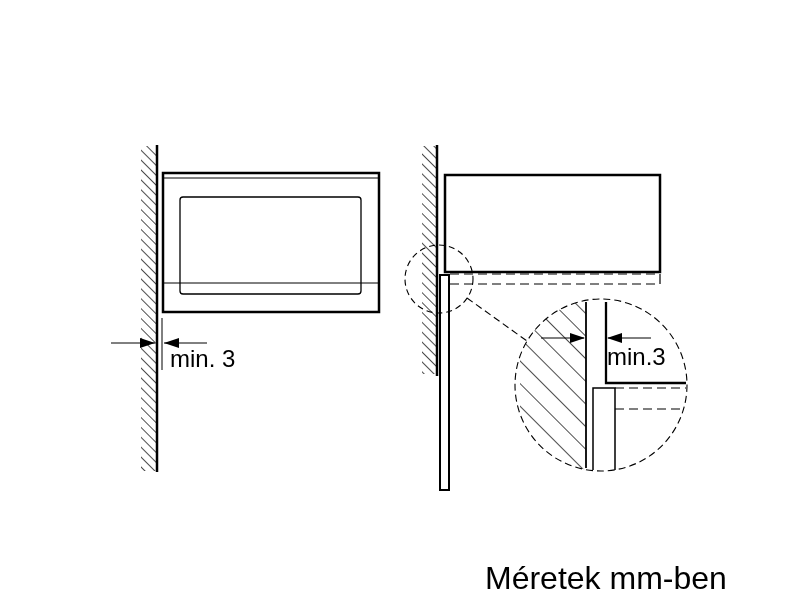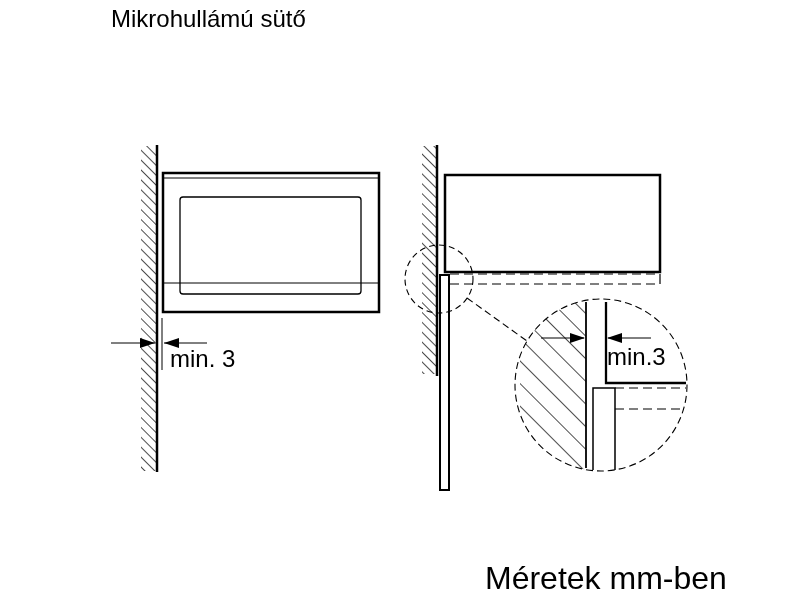--- a/index.html
+++ b/index.html
@@ -7,21 +7,20 @@
            font-family: "Liberation Sans", sans-serif; color: #000; }
     .title { position: absolute; left: 111px; top: 5px; font-size: 24px; line-height: 28px; }
     .footer { position: absolute; left: 485px; top: 564px; font-size: 32px; line-height: 28px; }
     svg { position: absolute; left: 0; top: 0; }
     .lbl { font-family: "Liberation Sans", sans-serif; font-size: 24px; fill: #000; }
   </style>
 </head>
 <body>
 
 <div class="title">
-  <div>Mikrohullámú sütő</div>
 </div>
 
 <svg width="800" height="600" viewBox="0 0 800 600">
   <defs>
     <pattern id="hatch" patternUnits="userSpaceOnUse" width="7" height="7" patternTransform="rotate(-45)">
       <line x1="0" y1="0" x2="0" y2="7" stroke="#000" stroke-width="1.4"></line>
     </pattern>
     <pattern id="hatchBig" patternUnits="userSpaceOnUse" width="16" height="16" patternTransform="rotate(-45)">
       <line x1="0" y1="0" x2="0" y2="16" stroke="#000" stroke-width="1.4"></line>
     </pattern>

